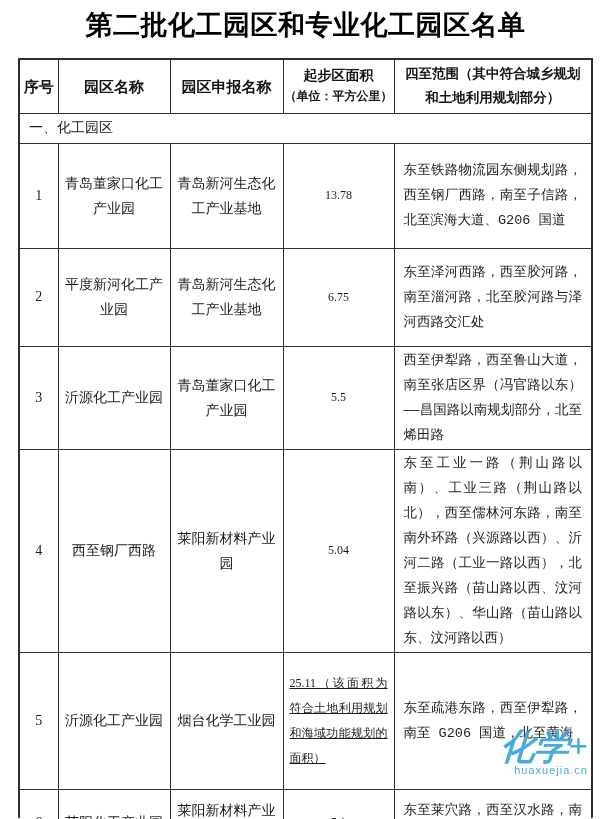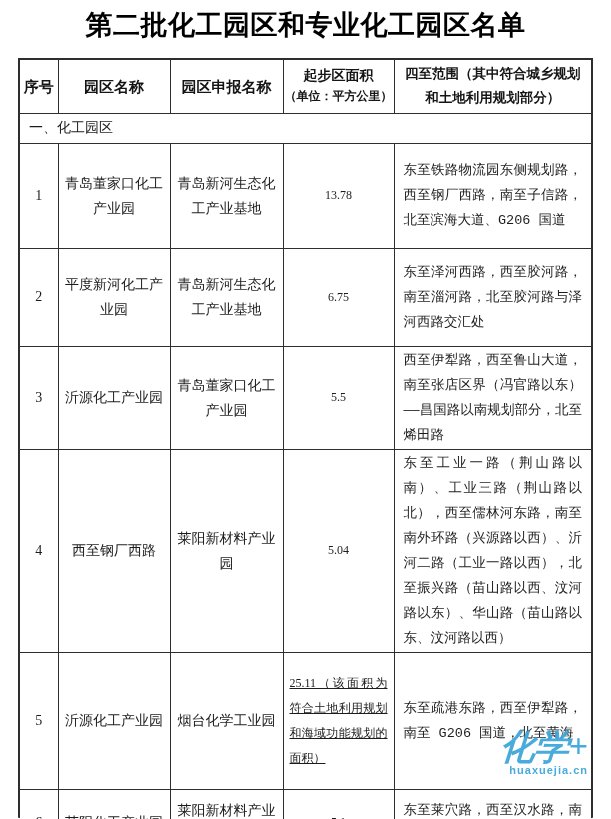--- a/index.html
+++ b/index.html
@@ -58,21 +58,21 @@
     font-family:"Liberation Sans", sans-serif;
     font-size:35px;font-weight:bold;font-style:italic;
     transform:skewX(-4deg);display:inline-block;letter-spacing:-1px;
   }
   .wm-plus{
     font-size:34px;font-weight:bold;font-style:normal;
     display:inline-block;vertical-align:2px;margin-left:1px;
   }
   .wm-domain{
     font-family:"Liberation Sans", sans-serif;
-    font-size:11px;font-weight:bold;letter-spacing:1px;margin-top:1px;
+    font-size:11px;font-weight:normal;letter-spacing:1px;margin-top:1px;
   }
 </style>
 </head>
 <body>
 
 <div class="page">
 
   <h1 class="doc-title">第二批化工园区和专业化工园区名单</h1>
 
   <table class="main">

